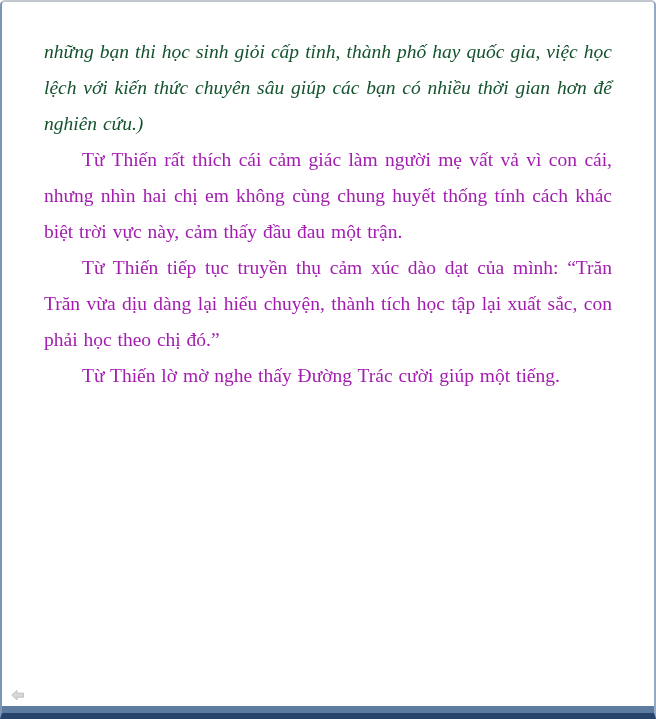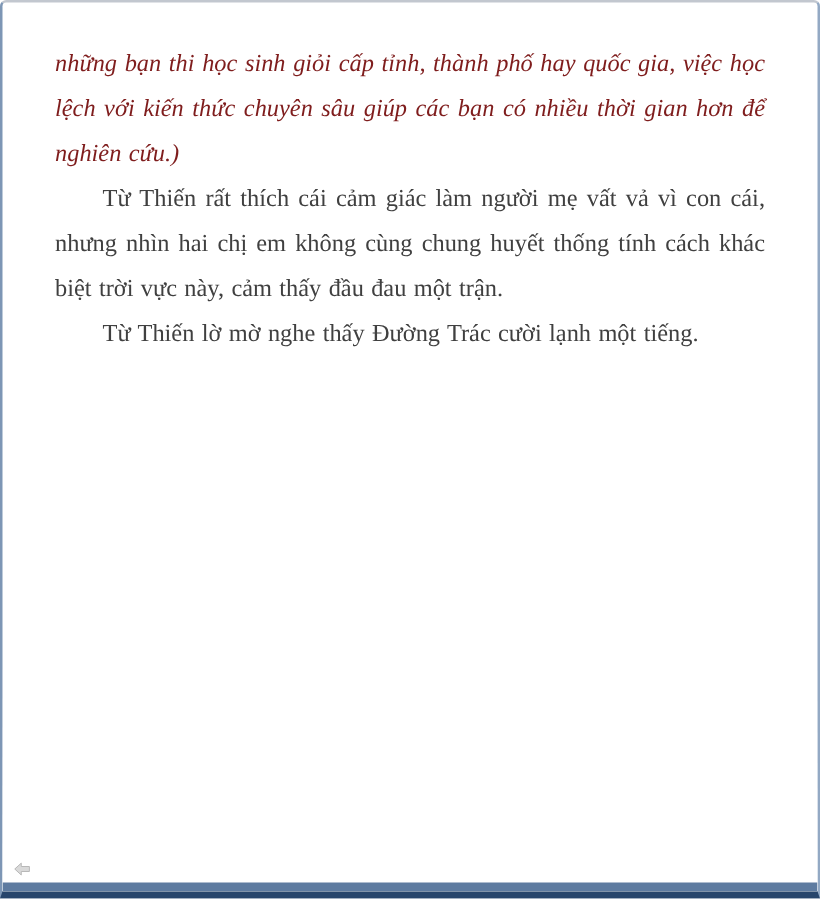--- a/index.html
+++ b/index.html
@@ -31,28 +31,28 @@
     width: 100%;
     padding: 32px 42px 0 42px;
   }
 
   p.para {
     margin: 0;
     text-align: justify;
     font-family: "Liberation Serif", "DejaVu Serif", serif;
     font-size: 19.5px;
     line-height: 36px;
-    color: #404040;
+    color: #a21caf;
     word-spacing: 1px;
   }
 
   p.para.indent { text-indent: 38px; }
 
   p.para.green-note {
-    color: #7f1d1d;
+    color: #14532d;
     font-style: italic;
     text-indent: 0;
   }
 
   .page-footer {
     position: absolute;
     left: 8px;
     bottom: 8px;
     width: 20px;
     height: 18px;
@@ -69,22 +69,23 @@
 <body>
 
 <div class="reader-page">
   <div class="text-area">
     <p class="para green-note">những bạn thi học sinh giỏi cấp tỉnh, thành phố hay quốc gia, việc học lệch với kiến thức chuyên sâu giúp các bạn có nhiều thời gian hơn để nghiên cứu.)</p>
 
     <p class="para indent">Từ Thiến rất thích cái cảm giác làm người mẹ vất vả vì con cái, nhưng nhìn hai chị em không cùng chung huyết thống tính cách khác biệt trời vực này, cảm thấy đầu đau một trận.</p>
 
 
 
+    <p class="para indent">Từ Thiến tiếp tục truyền thụ cảm xúc dào dạt của mình: “Trăn Trăn vừa dịu dàng lại hiểu chuyện, thành tích học tập lại xuất sắc, con phải học theo chị đó.”</p>
 
-    <p class="para indent">Từ Thiến lờ mờ nghe thấy Đường Trác cười lạnh một tiếng.</p>
+    <p class="para indent">Từ Thiến lờ mờ nghe thấy Đường Trác cười giúp một tiếng.</p>
 
   </div>
 
   <div class="page-footer">
     <span class="back-arrow">
       <svg width="16" height="16" viewBox="0 0 16 16" aria-hidden="true">
         <path d="M7 3.5 L7 6.2 L13.5 6.2 L13.5 10.2 L7 10.2 L7 13 L1.8 8.2 Z" fill="#d9d9d9" stroke="#b8b8b8" stroke-width="0.8"></path>
       </svg>
     </span>
   </div>

